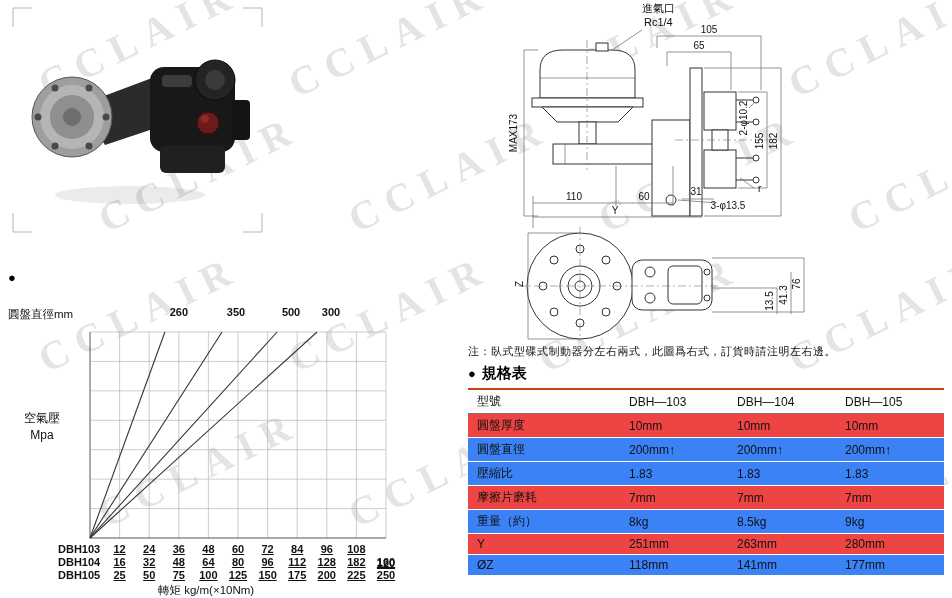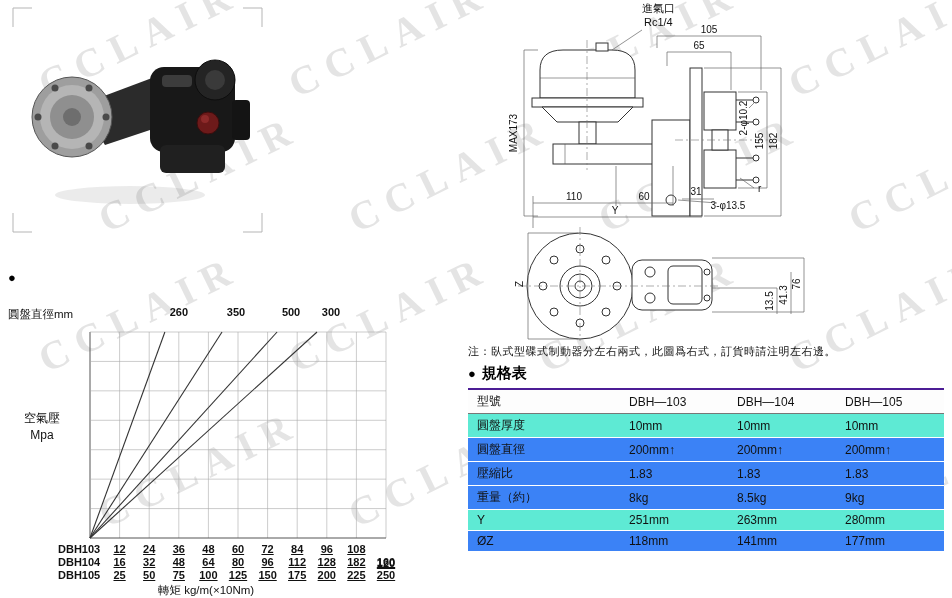--- a/index.html
+++ b/index.html
@@ -48,23 +48,23 @@
   .torque-rows { left:40px; top:543px; width:370px; }
   .trow { position:relative; height:13px; }
   .tlabel { position:absolute; left:18px; font-size:11px; font-weight:bold; }
   .tval { position:absolute; width:30px; text-align:center; font-size:11px; font-weight:bold;text-decoration:underline; }
   .x-axis-title { left:158px; top:583px; font-size:11.5px; }
 
   
   .spec-table { position:absolute; z-index:1; left:468px; top:388px; border-collapse:collapse;
     font-size:12px; color:#111; }
   .spec-table th { font-weight:normal; text-align:left; padding:3px 9px; background:#fdfdfd;
-    border-top:2px solid #4c1d95; border-bottom:1px solid #777; }
+    border-top:2px solid #c2410c; border-bottom:1px solid #777; }
   .spec-table td { padding:3px 9px; border-bottom:1px solid #fff; }
-  .spec-table tr.odd td { background:#5eead4; }
+  .spec-table tr.odd td { background:#ef4444; }
   .spec-table tr.even td { background:#3b82f6; }
 </style>
 </head>
 <body>
 
 <div id="page">
 
   <div class="wm-layer">
       <span class="watermark" style="left: 30px; top: 15px;">CCLAIR</span>
       <span class="watermark" style="left: 280px; top: 15px;">CCLAIR</span>
@@ -339,20 +339,26 @@
           <td>200mm↑</td>
           <td>200mm↑</td>
           <td>200mm↑</td>
         </tr>
         <tr class="even">
           <td>壓縮比</td>
           <td>1.83</td>
           <td>1.83</td>
           <td>1.83</td>
         </tr>
+        <tr class="odd">
+          <td>摩擦片磨耗</td>
+          <td>7mm</td>
+          <td>7mm</td>
+          <td>7mm</td>
+        </tr>
         <tr class="even">
           <td>重量（約）</td>
           <td>8kg</td>
           <td>8.5kg</td>
           <td>9kg</td>
         </tr>
         <tr class="odd">
           <td>Y</td>
           <td>251mm</td>
           <td>263mm</td>

